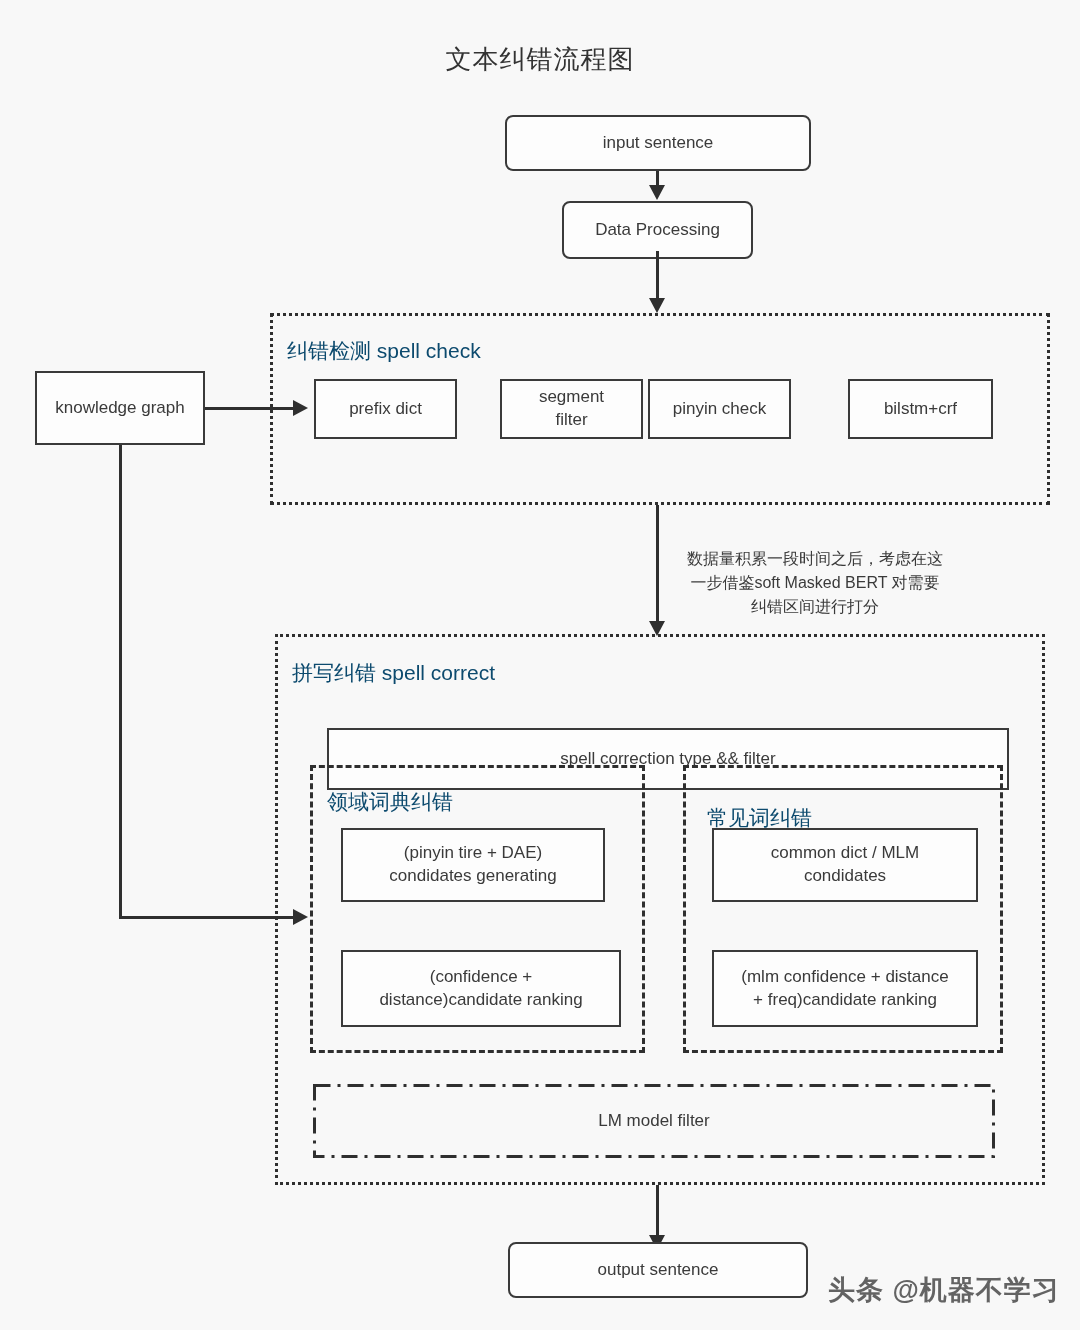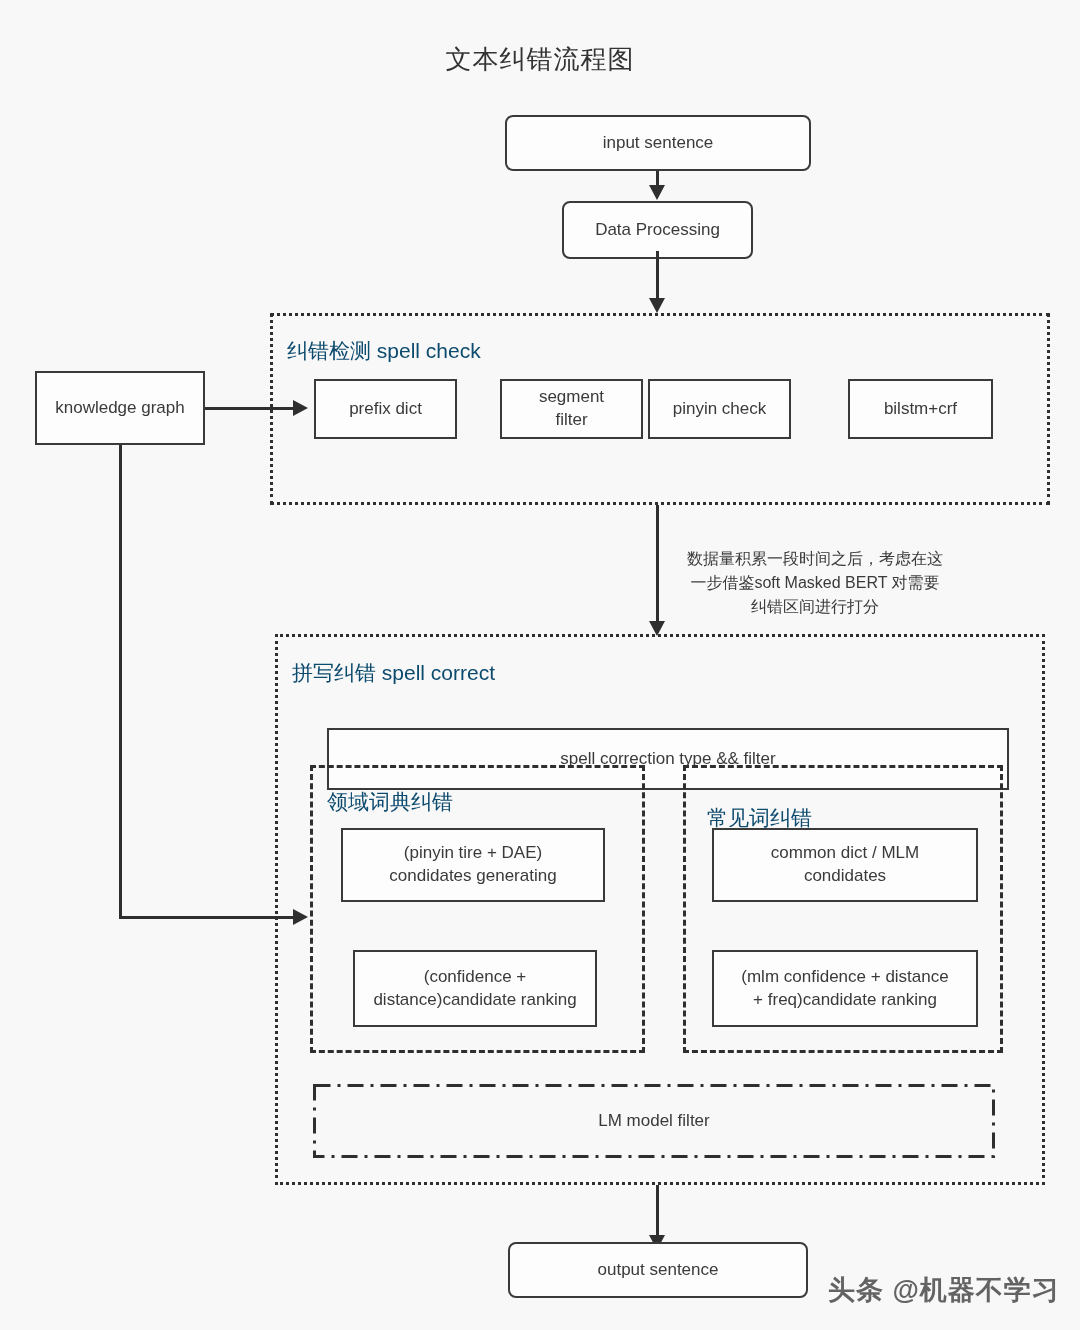--- a/index.html
+++ b/index.html
@@ -163,21 +163,21 @@
 
   <div class="abs node thin" style="left:327px; top:693px; width:682px; height:62px;margin-top:35px;">
     <span>spell correction type &amp;&amp; filter</span>
   </div>
 
   <div class="abs group-dashed" style="left:310px; top:765px; width:335px; height:288px;"></div>
   <div class="abs group-label" style="left:327px; top:788px;">领域词典纠错</div>
   <div class="abs node thin" style="left:341px; top:828px; width:264px; height:74px;">
     <span style="display:block; max-width:200px;">(pinyin tire + DAE) condidates generating</span>
   </div>
-  <div class="abs node thin" style="left:341px; top:950px; width:244px; height:77px;margin-left:12px;">
+  <div class="abs node thin" style="left:341px; top:950px; width:280px; height:77px;">
     <span style="display:block; max-width:240px;">(confidence + distance)candidate ranking</span>
   </div>
 
   <div class="abs group-dashed" style="left:683px; top:765px; width:320px; height:288px;"></div>
   <div class="abs group-label" style="left:707px; top:788px;margin-top:16px;">常见词纠错</div>
   <div class="abs node thin" style="left:712px; top:828px; width:266px; height:74px;">
     <span style="display:block; max-width:200px;">common dict / MLM condidates</span>
   </div>
   <div class="abs node thin" style="left:712px; top:950px; width:266px; height:77px;">
     <span style="display:block; max-width:222px;">(mlm confidence + distance + freq)candidate ranking</span>

